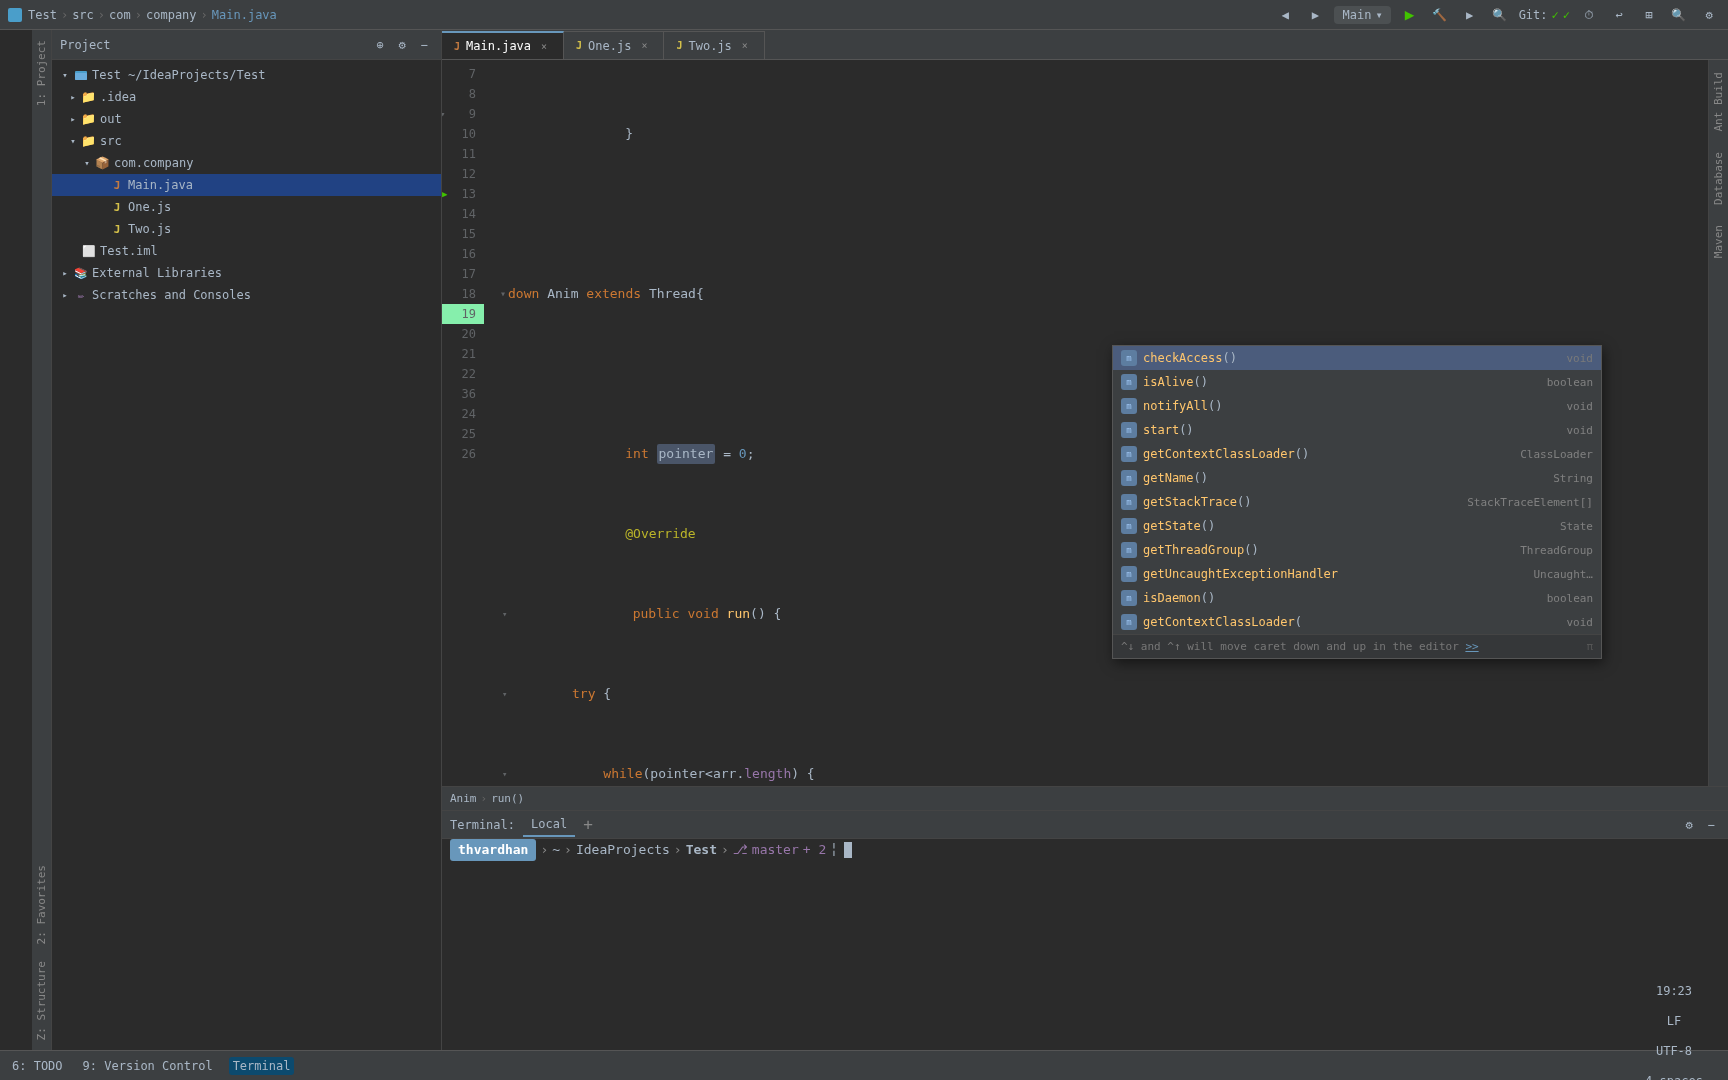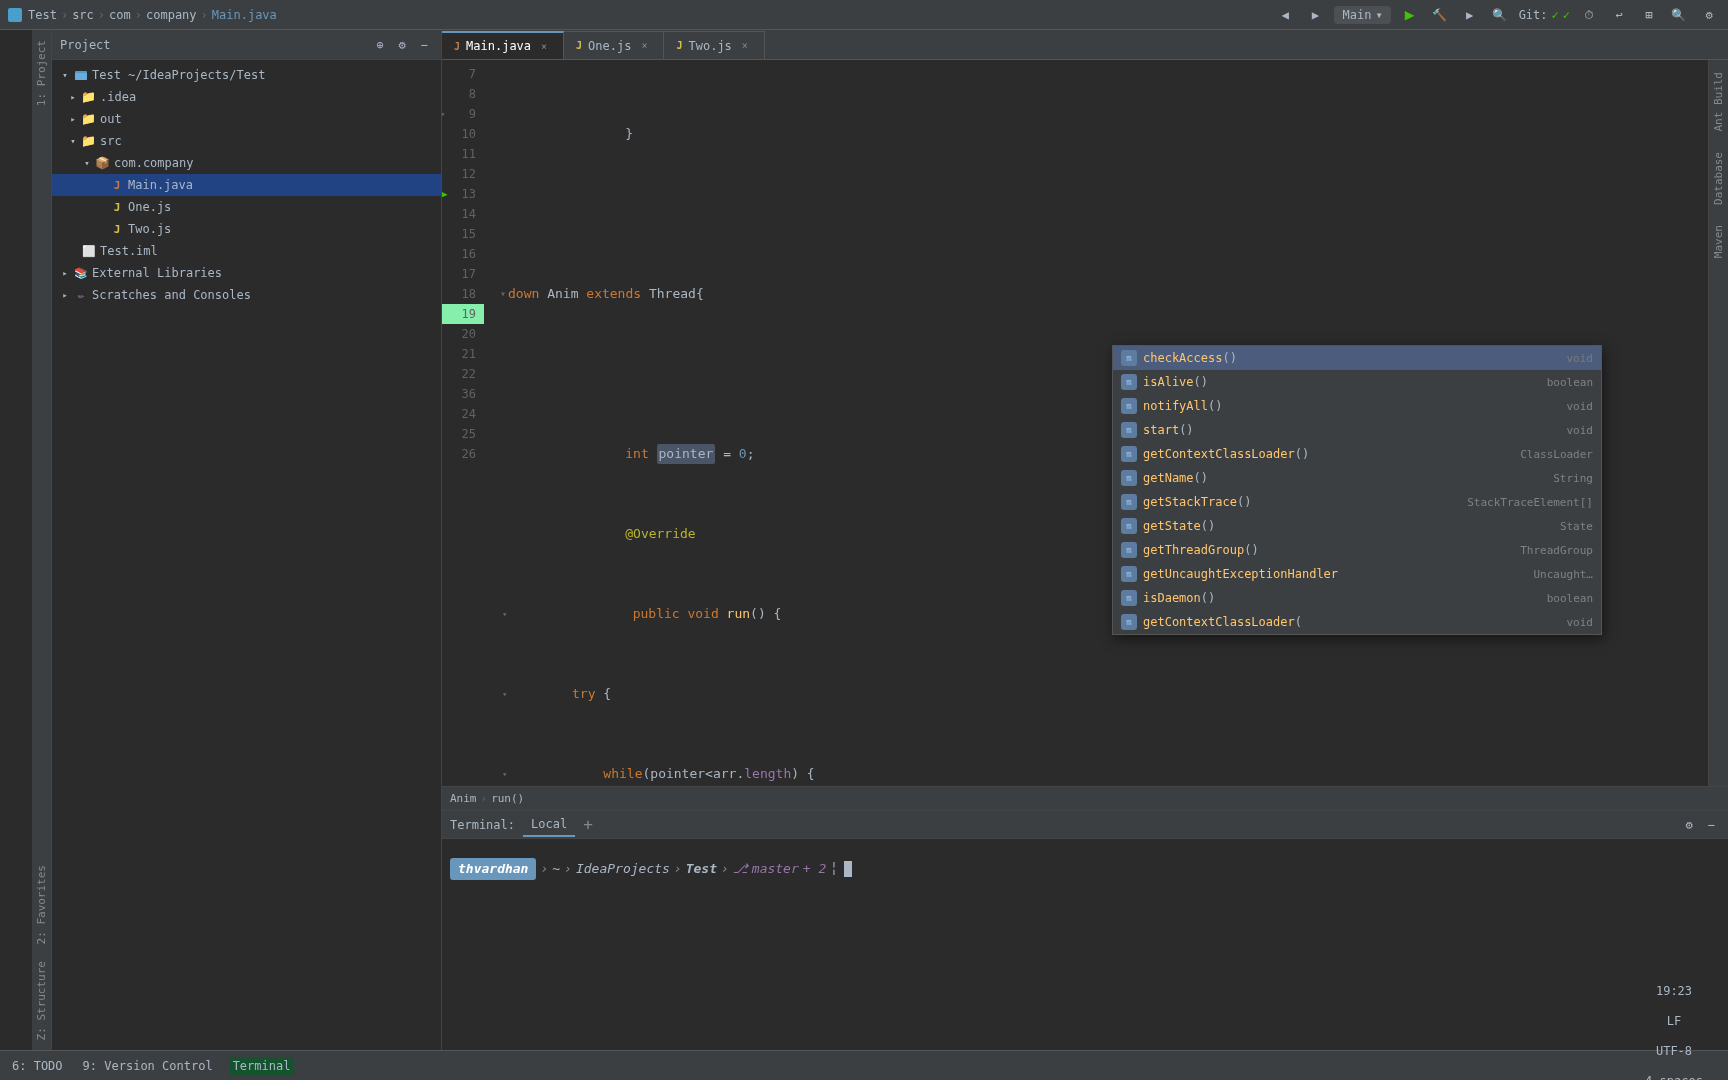--- a/index.html
+++ b/index.html
@@ -339,24 +339,23 @@
     }
     .bottom-tab {
       font-size: 12px;
       color: #888;
       padding: 4px 8px;
       cursor: pointer;
     }
     .bottom-tab.active { color: #a9b7c6; border-bottom: 2px solid #6897bb; }
     .terminal-content {
       flex: 1;
-      padding: 19px 8px;
+      padding: 0 8px;
       font-size: 13px;
       line-height: 20px;
-      font-style: italic;
     }
     .terminal-prompt {
       display: flex;
       align-items: center;
       gap: 4px;
     }
     .prompt-user { 
       background: #6897bb; 
       color: #fff; 
       padding: 1px 8px; 
@@ -754,20 +753,25 @@
             <span class="ac-name"><span class="method-name">isDaemon</span>()</span>
             <span class="ac-type">boolean</span>
           </div>
 
           <div class="ac-item">
             <div class="ac-icon" style="background:#5d7da0; color:#9dc4f0">m</div>
             <span class="ac-name"><span class="method-name">getContextClassLoader</span>(</span>
             <span class="ac-type">void</span>
           </div>
 
+          <div class="ac-footer">
+            <span>^↓ and ^↑ will move caret down and up in the editor</span>
+            &nbsp;<span class="ac-footer-link">&gt;&gt;</span>
+            <span style="margin-left:auto; color:#555">π</span>
+          </div>
         </div>
       </div>
 
       <div class="right-panel">
         <div style="flex:1; display:flex; flex-direction:column; align-items:center; padding:4px 0; gap:4px">
           <div class="right-panel-tab" style="writing-mode:vertical-rl; font-size:11px; color:#888; cursor:pointer; transform:rotate(180deg)">Ant Build</div>
           <div class="right-panel-tab" style="writing-mode:vertical-rl; font-size:11px; color:#888; cursor:pointer; transform:rotate(180deg)">Database</div>
           <div class="right-panel-tab" style="writing-mode:vertical-rl; font-size:11px; color:#888; cursor:pointer; transform:rotate(180deg)">Maven</div>
         </div>
       </div>
@@ -810,21 +814,21 @@
   </div>
 </div>
 
 <div class="status-bar">
   <div class="status-item">
     <span>6: TODO</span>
   </div>
   <div class="status-item">
     <span>9: Version Control</span>
   </div>
-  <div class="status-item" style="background:#14532d; border-radius:3px">
+  <div class="status-item" style="background:#0c4a6e; border-radius:3px">
     <span>Terminal</span>
   </div>
   <div class="status-spacer"></div>
   <div class="status-right">
     <div class="status-item">
       <span>19:23</span>
     </div>
     <div class="status-item">
       <span>LF</span>
     </div>

